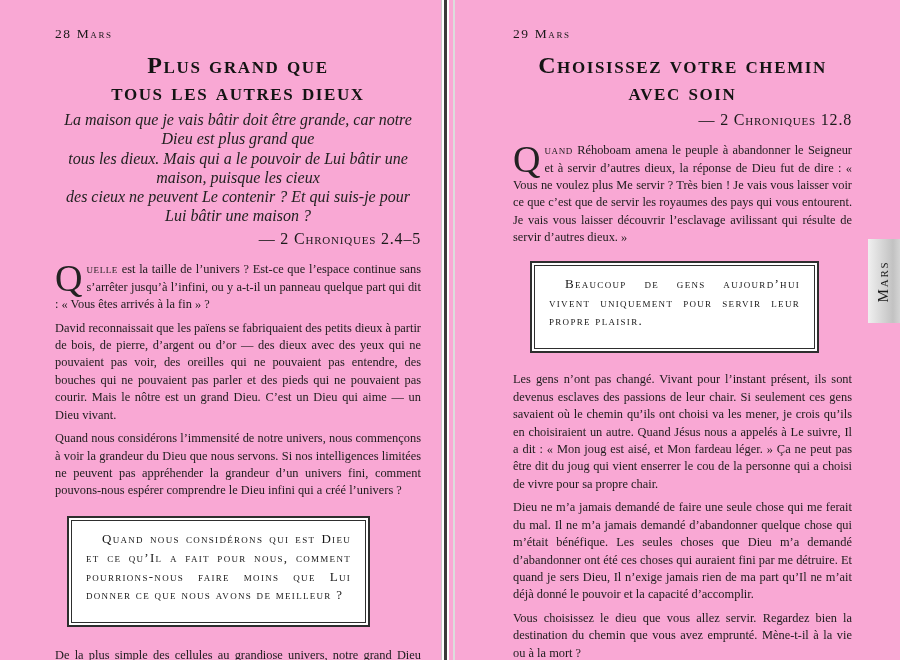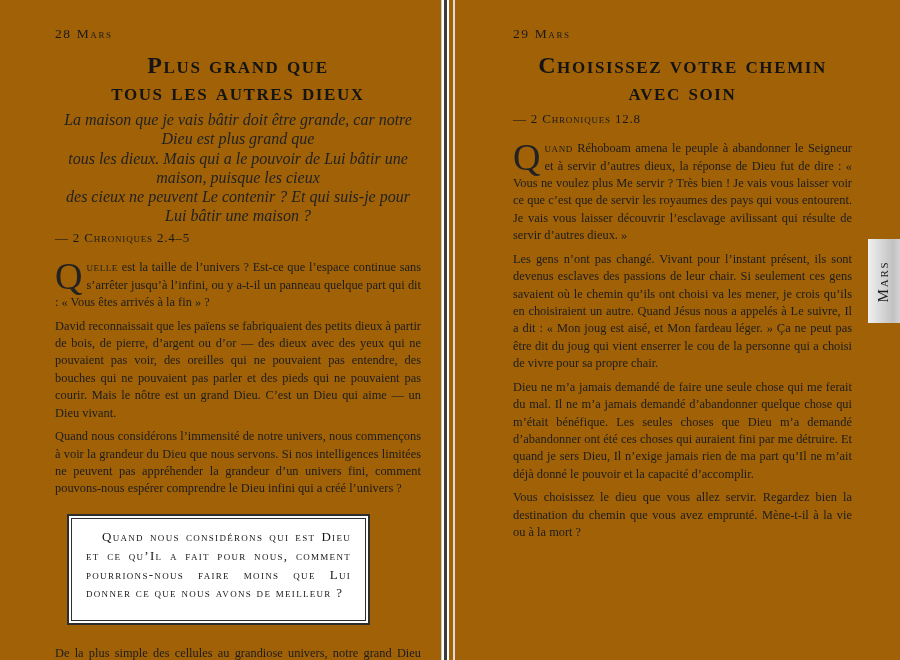--- a/index.html
+++ b/index.html
@@ -1,37 +1,37 @@
 <!DOCTYPE html>
 <html><head>
 <meta charset="utf-8">
 <style>
   * { margin: 0; padding: 0; box-sizing: border-box; }
   html, body { width: 900px; height: 660px; background: #ffffff; overflow: hidden; }
   body { font-family: "Liberation Serif", "DejaVu Serif", serif; color: #1c1c1c; position: relative; }
 
-  .page { position: absolute; top: 0; height: 660px; background: #a16207; }
+  .page { position: absolute; top: 0; height: 660px; background: #f9a8d4; }
   .page-left  { left: 0;     width: 441px; padding: 26px 20px 0 55px; }
   .page-right { left: 449px; width: 451px; padding: 26px 48px 0 64px; }
 
   .date-label { font-variant: small-caps; font-size: 13.5px; letter-spacing: 1.6px; color: #1a1a1a; }
 
   .chapter-title {
     margin-top: 10px; text-align: center; font-variant: small-caps;
     font-weight: 700; font-size: 24px; line-height: 1.13; letter-spacing: 1.6px;
     color: #141414; white-space: pre-line;
   }
 
   .epigraph {
     margin-top: 4px; text-align: center; font-style: italic;
     font-size: 16px; line-height: 1.2; color: #222; white-space: pre-line;
   }
   .epigraph-source {
-    margin-top: 5px; text-align: left; font-variant: small-caps;
-    font-size: 13px; letter-spacing: 0.8px; color: #1a1a1a;
+    margin-top: 5px; text-align: right; font-variant: small-caps;
+    font-size: 16px; letter-spacing: 0.8px; color: #1a1a1a;
   }
 
   .body-copy { margin-top: 13px; }
   .body-copy p { font-size: 12.4px; line-height: 1.405; text-align: justify; margin-bottom: 6px; }
 
   .dropcap {
     float: left; font-size: 38px; line-height: 30px;
     padding: 2px 4px 0 0; color: #222;
   }
   .lead-smallcaps { font-variant: small-caps; letter-spacing: 0.6px; }
@@ -97,20 +97,25 @@
 
   <h1 class="chapter-title">Choisissez votre chemin
 avec soin</h1>
 
   <div class="epigraph-source">— 2 Chroniques 12.8</div>
 
   <div class="body-copy">
     <p><span class="dropcap">Q</span><span class="lead-smallcaps">uand</span>
       <span>Réhoboam amena le peuple à abandonner le Seigneur et à servir d’autres dieux, la réponse de Dieu fut de dire :  « Vous ne voulez plus Me servir ? Très bien ! Je vais vous laisser voir ce que c’est que de servir les royaumes des pays qui vous entourent. Je vais vous laisser découvrir l’esclavage avilissant qui résulte de servir d’autres dieux. »</span></p>
 
+    <div class="quote-box">
+      <div class="quote-box-inner">
+        <p>Beaucoup de gens aujourd’hui vivent uniquement pour servir leur propre plaisir.</p>
+      </div>
+    </div>
 
     <p>Les gens n’ont pas changé. Vivant pour l’instant présent, ils sont devenus esclaves des passions de leur chair. Si seulement ces gens savaient où le chemin qu’ils ont choisi va les mener, je crois qu’ils en choisiraient un autre. Quand Jésus nous a appelés à Le suivre, Il a dit :  « Mon joug est aisé, et Mon fardeau léger. » Ça ne peut pas être dit du joug qui vient enserrer le cou de la personne qui a choisi de vivre pour sa propre chair.</p>
     <p>Dieu ne m’a jamais demandé de faire une seule chose qui me ferait du mal. Il ne m’a jamais demandé d’abandonner quelque chose qui m’était bénéfique. Les seules choses que Dieu m’a demandé d’abandonner ont été ces choses qui auraient fini par me détruire. Et quand je sers Dieu, Il n’exige jamais rien de ma part qu’Il ne m’ait déjà donné le pouvoir et la capacité d’accomplir.</p>
     <p>Vous choisissez le dieu que vous allez servir. Regardez bien la destination du chemin que vous avez emprunté. Mène-t-il à la vie ou à la mort ?</p>
   </div>
 
 </div>
 
 <div class="gutter-line-faint"></div>
 <div class="gutter-line-dark"></div>

